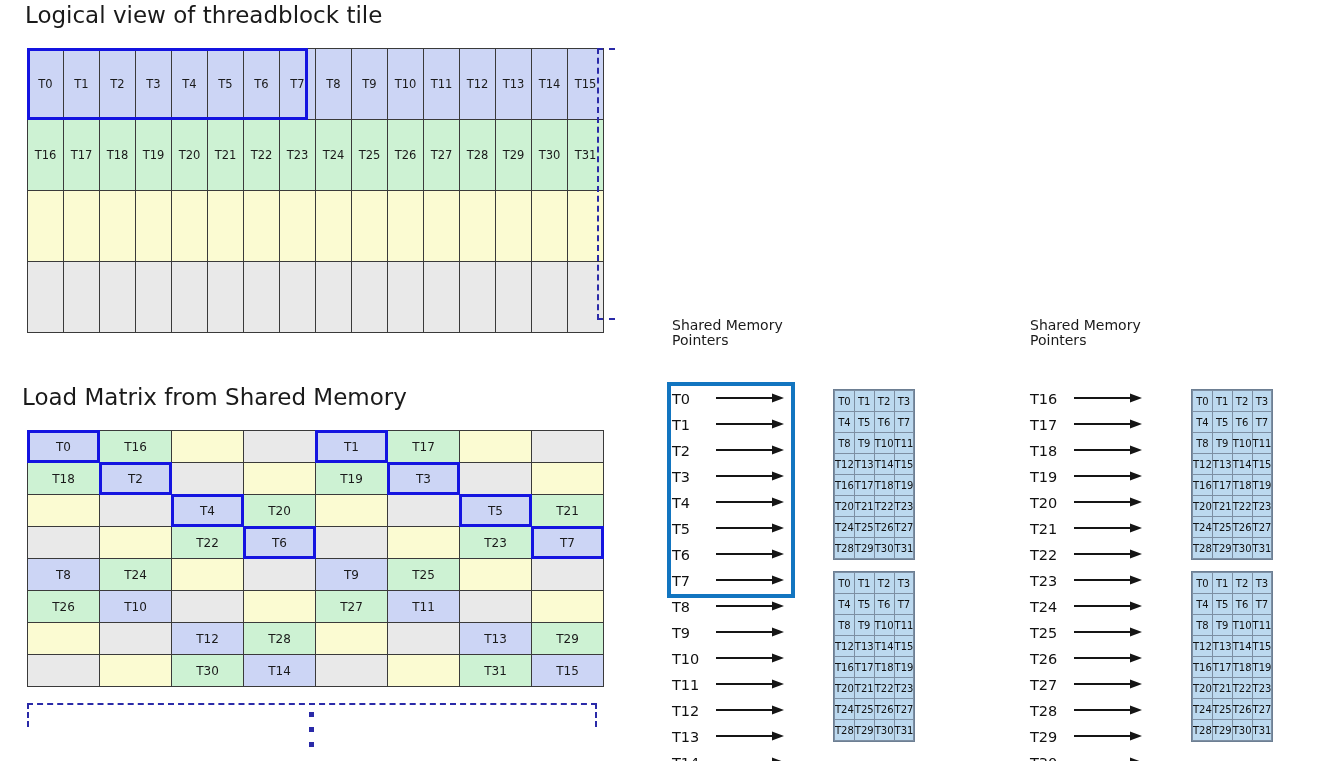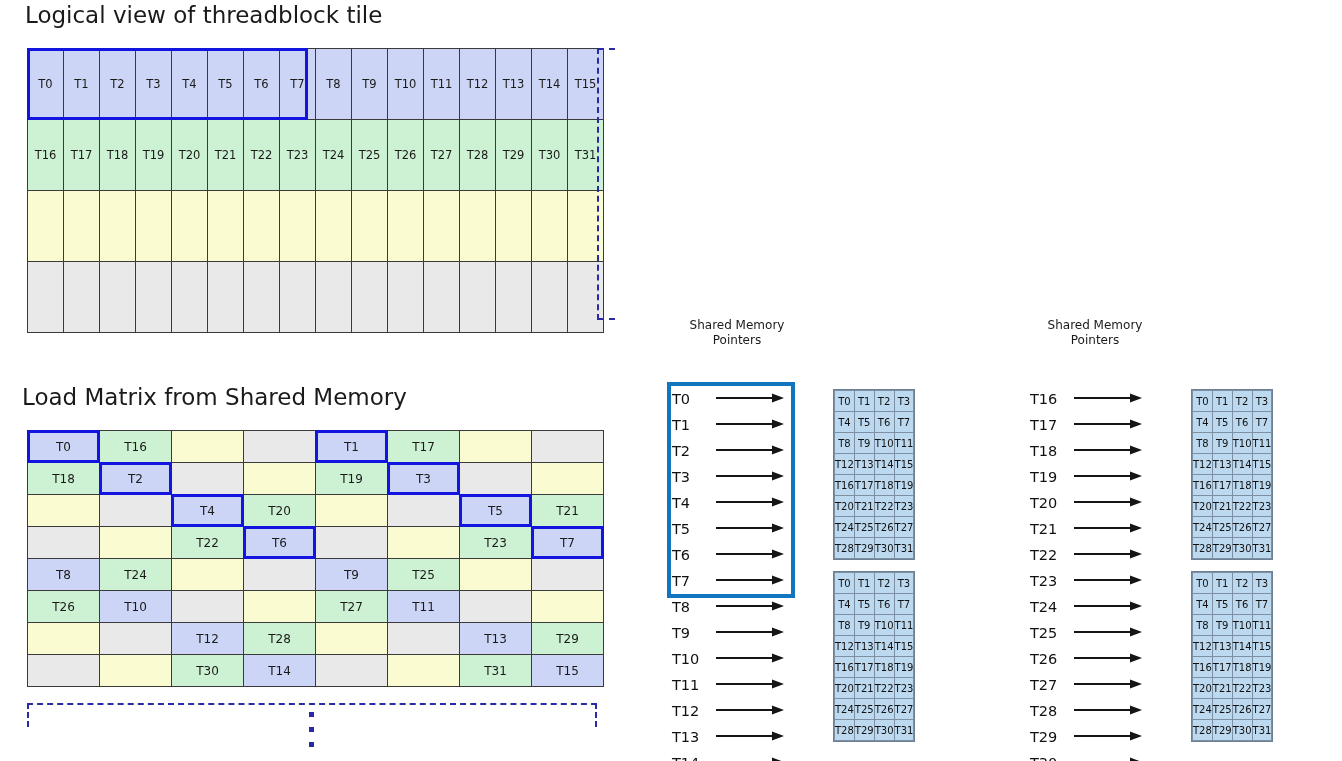--- a/index.html
+++ b/index.html
@@ -10,22 +10,22 @@
     color:#000;overflow:hidden;
   }
   .abs{position:absolute;}
 
   
   .bigtitle{
     font-size:23px;font-weight:400;color:#1a1a1a;
     letter-spacing:0px;white-space:nowrap;
   }
   .smalltitle{
-    font-size:12px;font-weight:400;color:#1a1a1a;
-    text-align:center;line-height:15px;white-space:nowrap;
+    font-size:14px;font-weight:400;color:#1a1a1a;
+    line-height:15px;white-space:nowrap;
   }
 
   
   table.grid{border-collapse:collapse;table-layout:fixed;}
   table.grid td{
     border:1px solid #3a3a3a;
     text-align:center;vertical-align:middle;
     font-size:11.5px;color:#1a1a1a;padding:0;
   }
 

